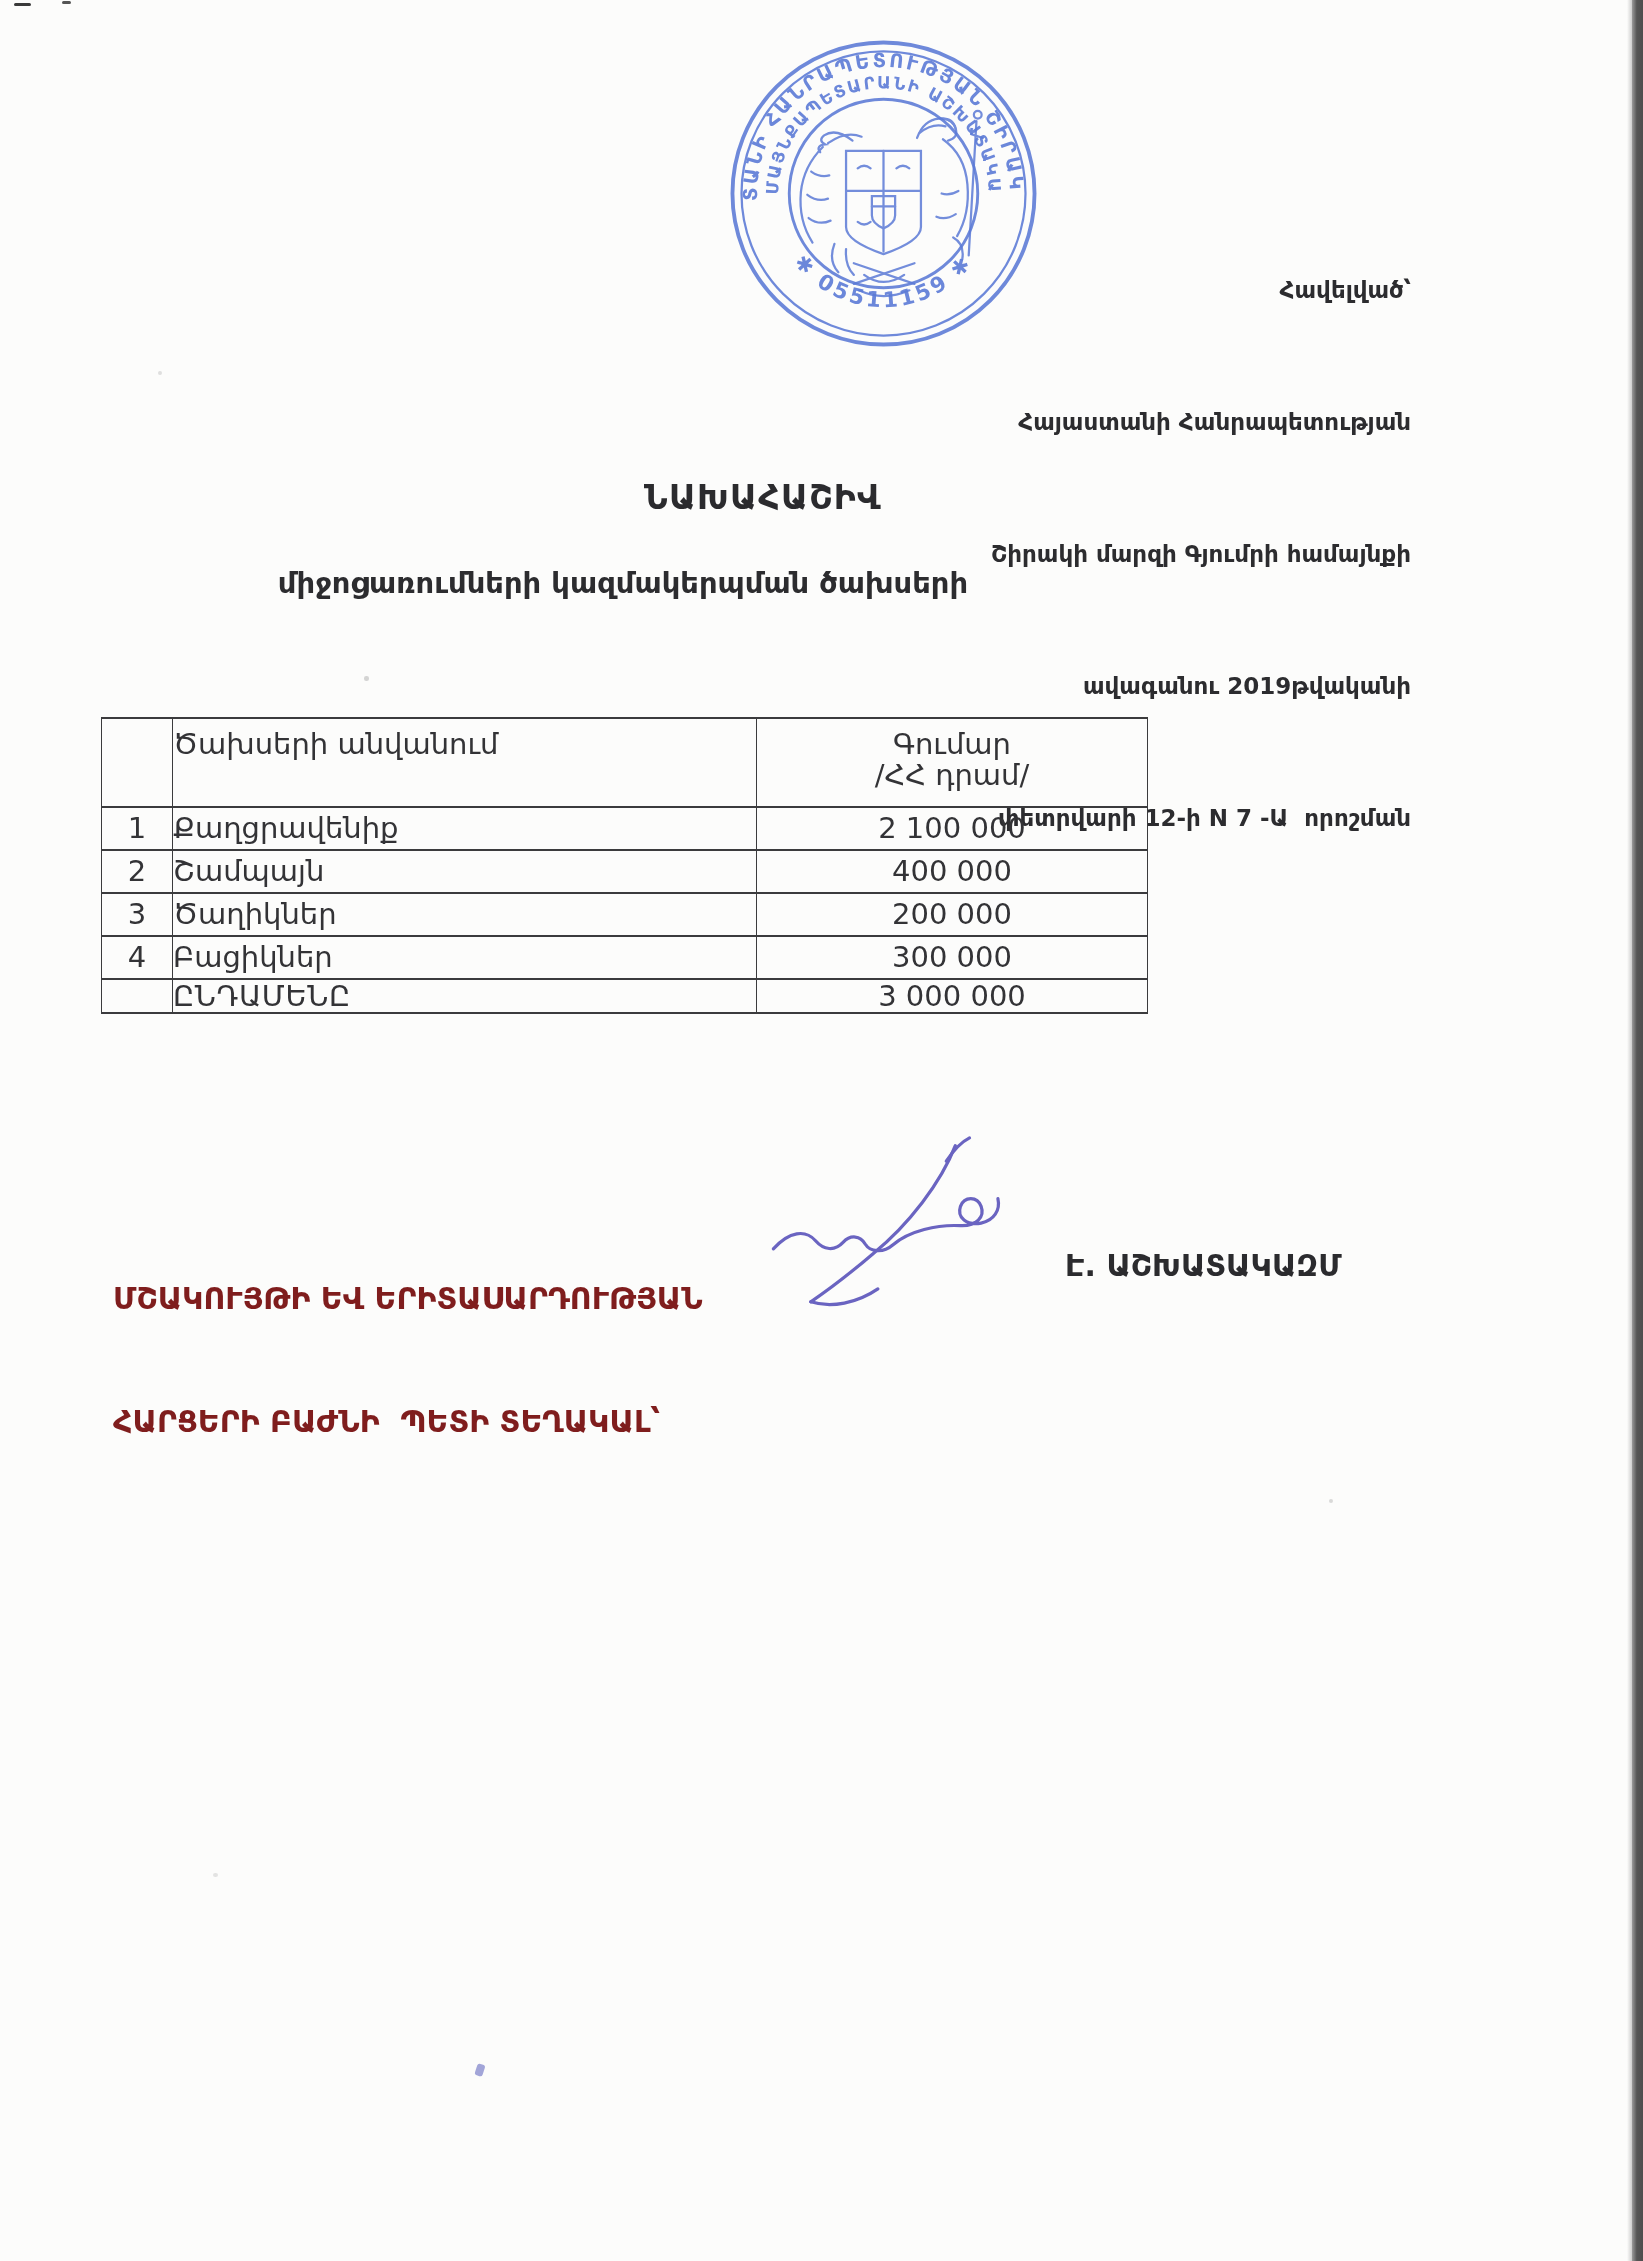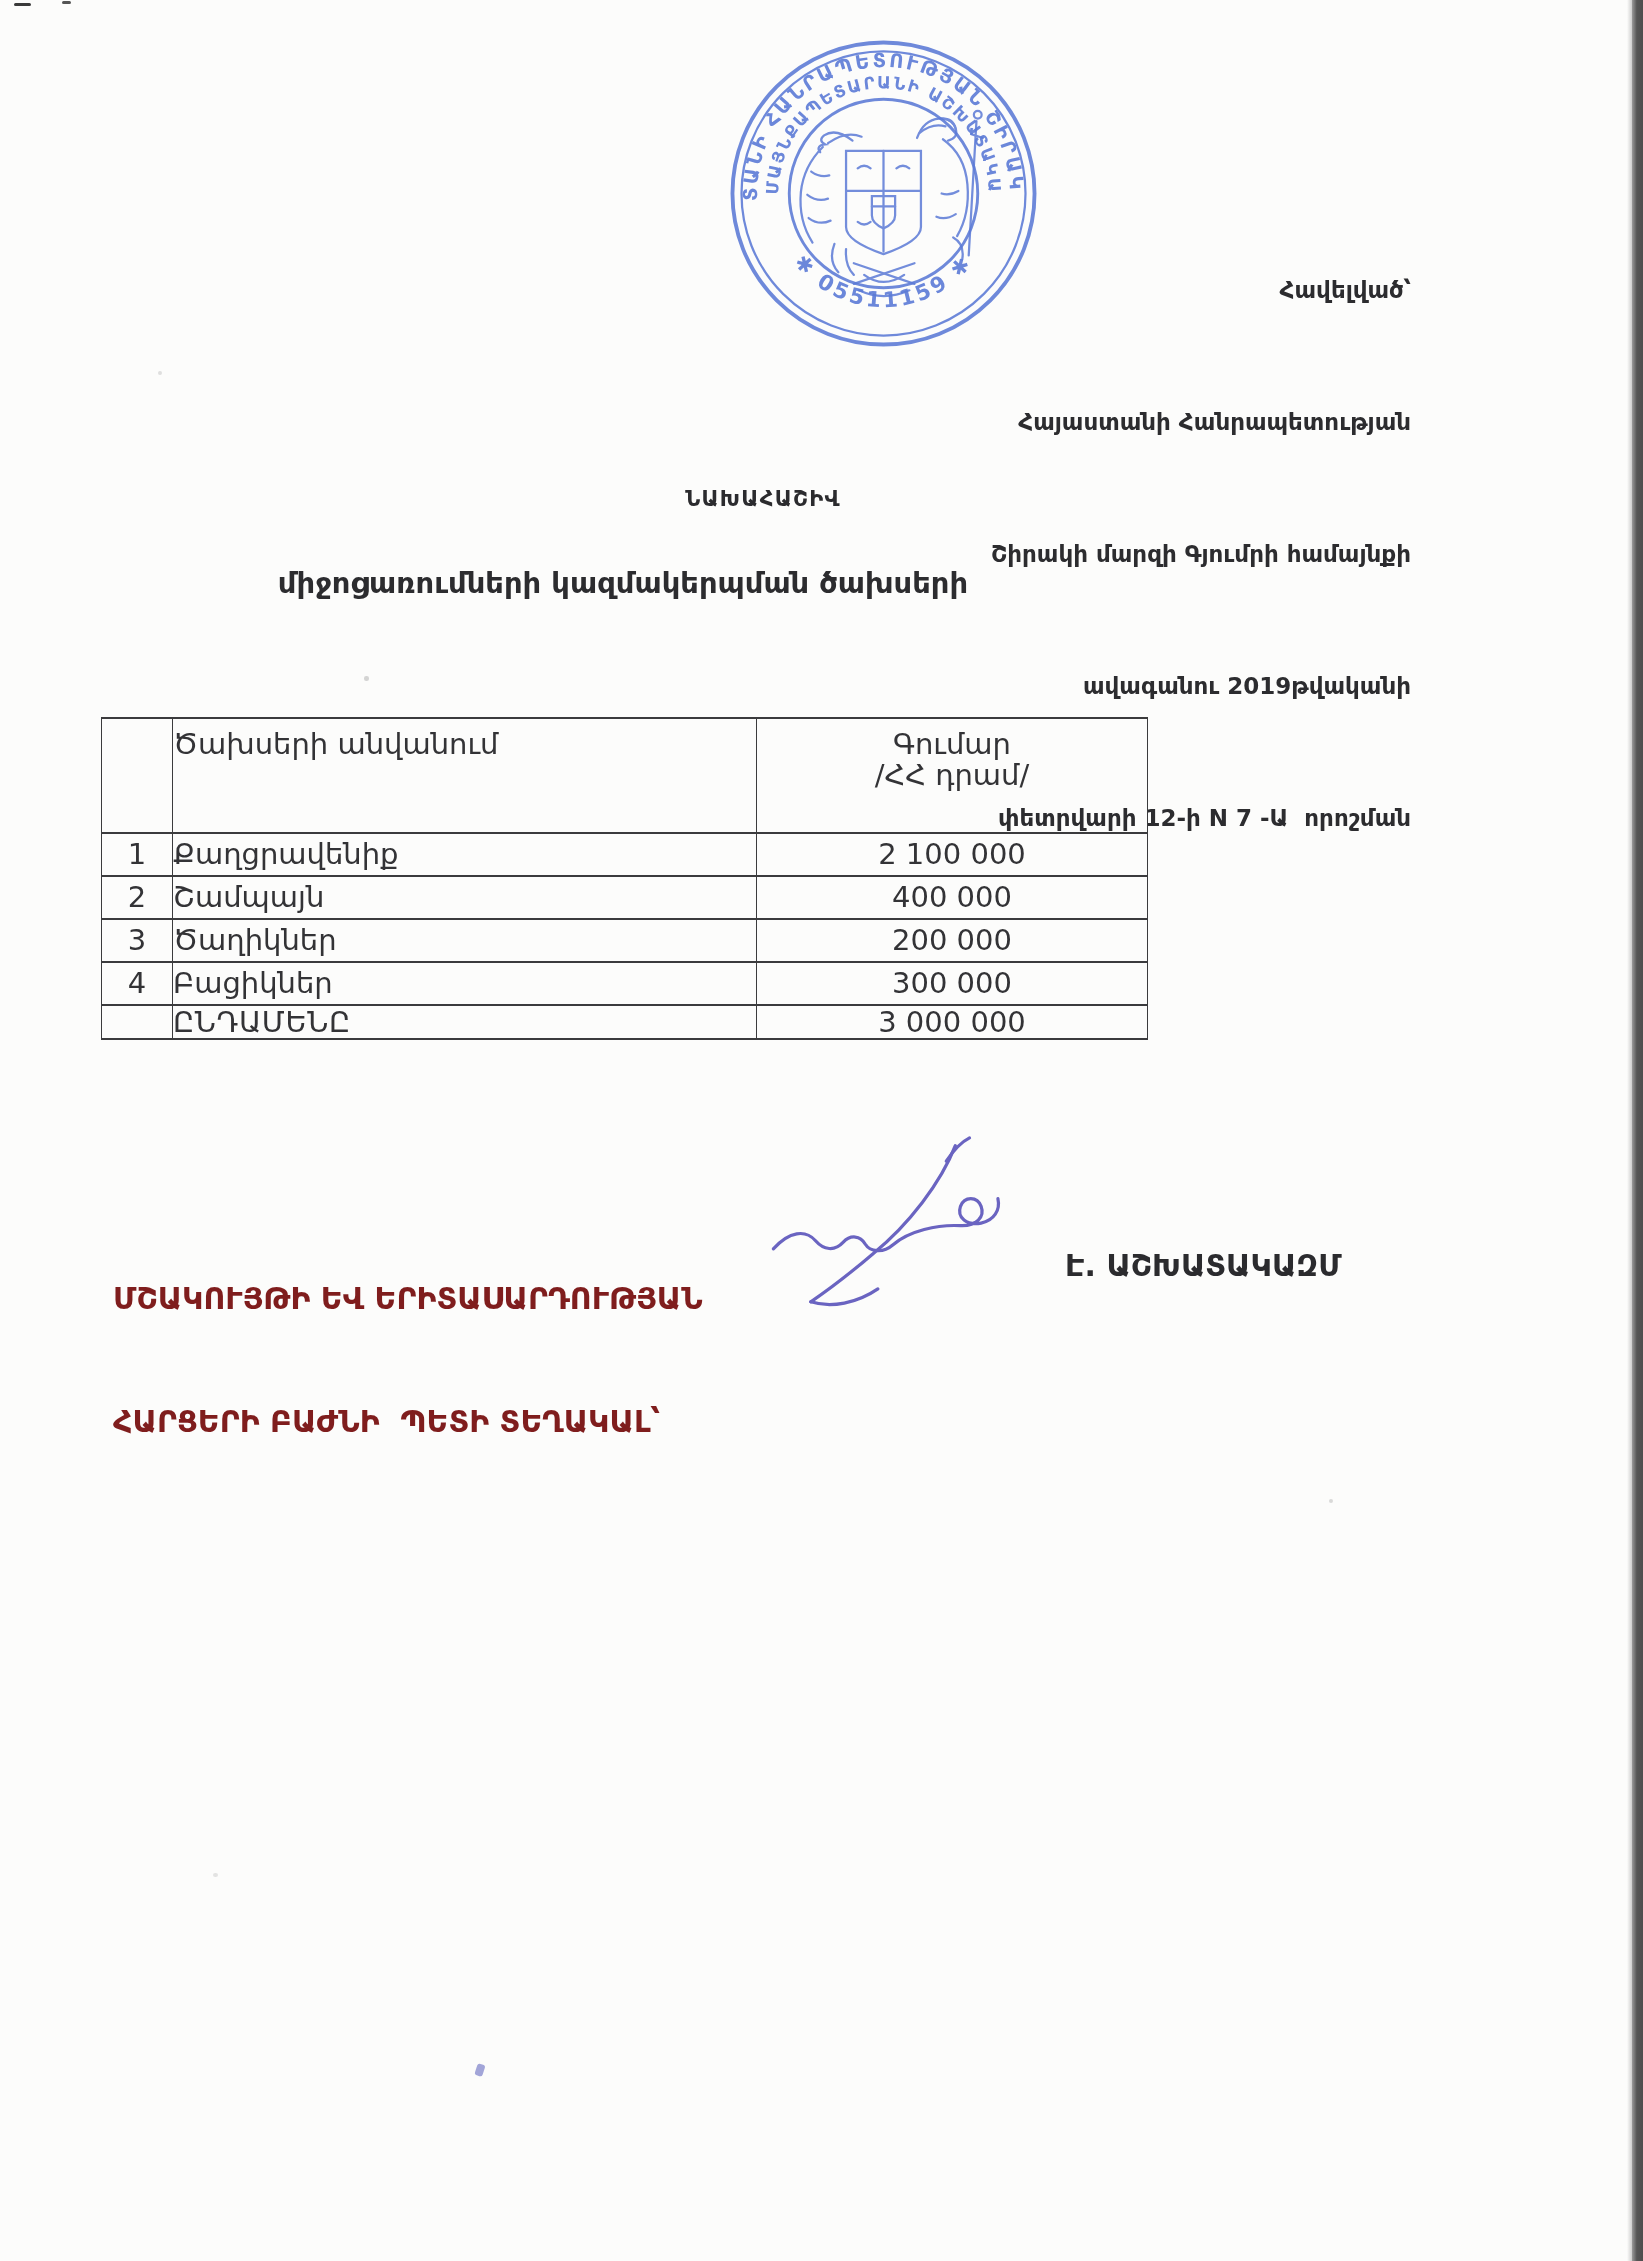--- a/index.html
+++ b/index.html
@@ -33,21 +33,21 @@
     text-align:right;
     font-size:23px;font-weight:bold;line-height:44px;
     color:#2c2c2f;white-space:pre;
   }
 
   
   .stamp{position:absolute;left:726px;top:36px;width:315px;height:315px;opacity:.92;}
 
   .doc-title{
     position:absolute;top:478px;left:763px;transform:translateX(-50%);
-    font-size:21px;font-weight:bold;letter-spacing:1.3px;color:#2b2b2e;white-space:nowrap;margin-top:9px;
+    font-size:33px;font-weight:bold;letter-spacing:1.3px;color:#2b2b2e;white-space:nowrap;
   }
   .doc-subtitle{
     position:absolute;top:562px;left:623px;transform:translateX(-50%);
     text-align:center;font-size:29px;font-weight:bold;line-height:43px;
     color:#2c2c2f;white-space:nowrap;
   }
 
   
   table.expenses{
     position:absolute;left:101px;top:717px;
@@ -56,21 +56,21 @@
   }
   table.expenses td{
     border:1.9px solid #3b3b3d;
     border-top-width:2.6px;border-bottom-width:2.6px;
     vertical-align:middle;line-height:1.05;
     padding:0;
   }
   col.c-num{width:71px;}
   col.c-name{width:584px;}
   col.c-amt{width:391px;}
-  tr.h-head{height:115px;}
+  tr.h-head{height:89px;}
   tr.h-row{height:43px;}
   tr.h-total{height:34px;}
   td.cell-num{text-align:center;}
   td.cell-name{padding-left:18px;}
   td.cell-amt{padding-left:17px;text-align:center;}
   tr.h-head td{vertical-align:top;padding-top:10.3px;}
   .amt-line2{margin-top:0;}
   .total-label{letter-spacing:0.6px;}
 
   

